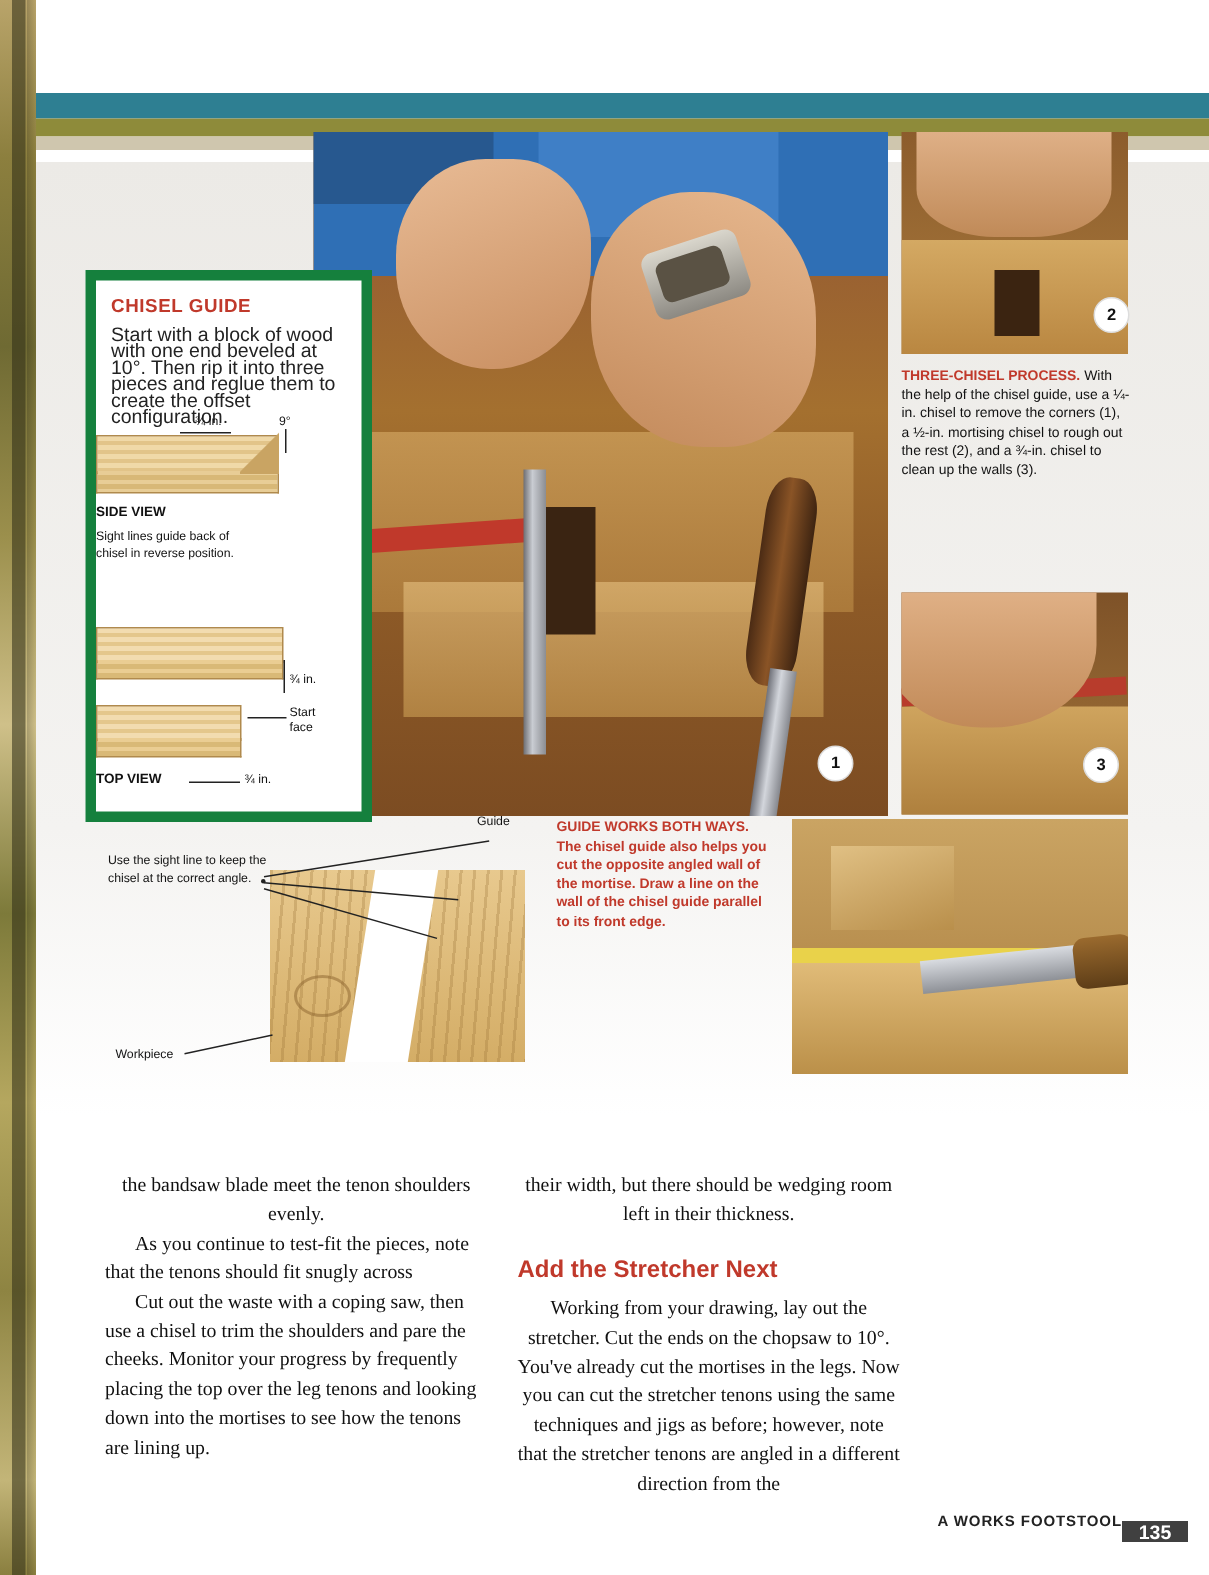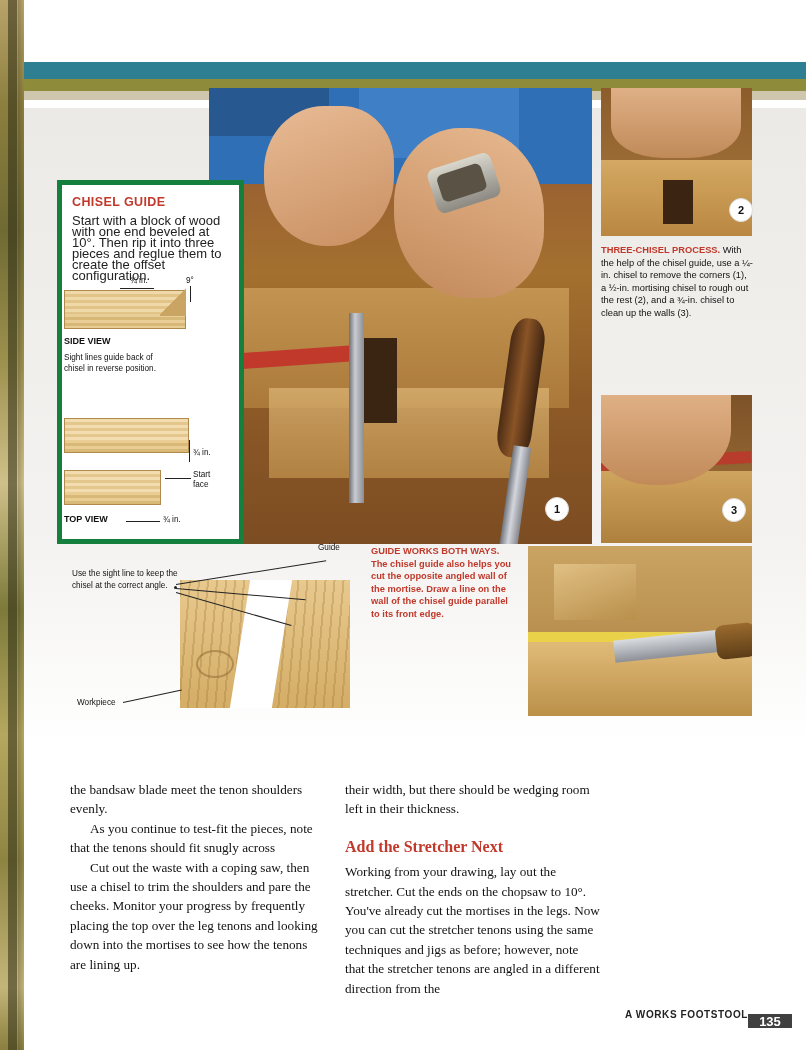--- a/index.html
+++ b/index.html
@@ -87,21 +87,21 @@
   
   .badge{position:absolute;width:22px;height:22px;border-radius:50%;background:#ffffff;
      color:#111;font-size:11px;font-weight:bold;display:flex;align-items:center;justify-content:center;
      border:1px solid #ddd;}
   .badge-1{left:545px;top:497px;}
   .badge-2{left:729px;top:198px;}
   .badge-3{left:722px;top:498px;}
 
   
   .guide-box{position:absolute;left:57px;top:180px;width:177px;height:354px;background:#ffffff;
-     border:5px solid #15803d;}
+     border:7px solid #15803d;}
   .guide-title{position:absolute;left:10px;top:10px;font-size:12.5px;font-weight:bold;color:#c0392b;letter-spacing:.4px;}
   .guide-text{position:absolute;left:10px;top:30px;width:150px;font-size:13px;line-height:11px;color:#222;}
 
   .wood-a{position:absolute;left:64px;top:290px;width:120px;height:24px;
      background:repeating-linear-gradient(180deg,#f0d9a8 0 3px,#e2c489 3px 6px);border:1px solid #b08a4d;}
   .wood-a2{position:absolute;left:64px;top:314px;width:120px;height:14px;
      background:repeating-linear-gradient(180deg,#e8cd96 0 3px,#d8b877 3px 6px);border:1px solid #b08a4d;border-top:none;}
   .bevel{position:absolute;left:160px;top:288px;width:26px;height:28px;
      background:linear-gradient(135deg,transparent 48%,#c9a463 50%);}
 
@@ -131,22 +131,22 @@
   .leader{position:absolute;background:#222;height:1px;transform-origin:left center;}
   .dot{position:absolute;width:3px;height:3px;border-radius:50%;background:#222;}
 
   
   .cap{position:absolute;font-size:9.3px;line-height:12.6px;}
   .cap-red{color:#c0392b;font-weight:bold;}
 
   
   .col{position:absolute;font-family:"Liberation Serif", serif;font-size:13.2px;line-height:19.4px;color:#111;}
   .col p{margin:0;text-indent:20px;}
-  .col p.first{text-indent:0;}
-  .subhead{font-family:Liberation Serif, serif;font-size:16px;font-weight:bold;color:#c0392b;margin:0 0 6px 0;}
+  .col p.first{text-indent:0;text-align:center;}
+  .subhead{font-family:Liberation Sans, sans-serif;font-size:16px;font-weight:bold;color:#c0392b;margin:0 0 6px 0;}
 
   
   .footer-text{position:absolute;right:58px;bottom:30px;font-size:10px;font-weight:bold;
      letter-spacing:.6px;color:#222;}
   .folio{position:absolute;right:14px;bottom:22px;width:44px;height:14px;background:#404040;
      color:#fff;font-size:13px;font-weight:bold;display:flex;align-items:center;justify-content:center;}
 </style>
 </head>
 <body>
 

